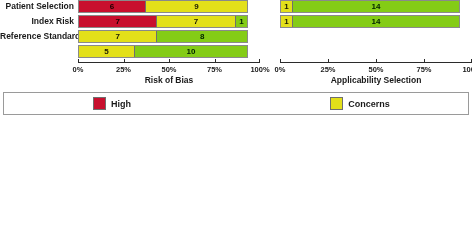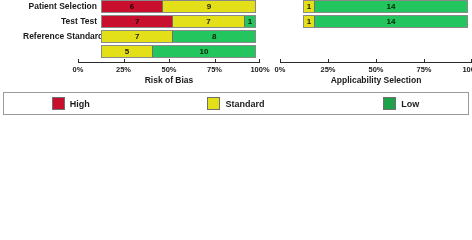--- a/index.html
+++ b/index.html
@@ -12,21 +12,21 @@
   }
   #root{position:relative;width:472px;height:118px;}
 
   
   .charts{position:absolute;left:0;top:0;width:472px;height:86px;}
 
   .panel{position:absolute;top:0;}
   .panel.left{left:0;width:262px;}
   .panel.right{left:280px;width:192px;}
 
-  .rows{position:absolute;top:0;left:0;right:4px;padding-left:23px;}
+  .rows{position:absolute;top:0;left:0;right:12px;}
   .row{position:relative;height:13px;margin-bottom:2px;}
 
   .rowlabel{
     position:absolute;left:0;top:0;width:74px;height:13px;
     text-align:right;line-height:13px;
     font-size:8.5px;font-weight:bold;
     letter-spacing:0px;
     white-space:nowrap;
     color:#1a1a1a;
   }
@@ -46,21 +46,21 @@
     display:flex;align-items:center;justify-content:center;
     font-size:8px;font-weight:bold;
     color:#000;
     line-height:1;
     overflow:hidden;
     border-right:1px solid #6f6f6f;
   }
   .seg:last-child{border-right:none;}
   .seg.high{background:#c8102e;color:#1a0000;}
   .seg.unclear{background:#e3e01a;color:#1a1a00;}
-  .seg.low{background:#22c55e;color:#002200;}
+  .seg.low{background:#84cc16;color:#002200;}
 
   
   .axis{position:absolute;height:20px;}
   .axis.left{left:78px;right:2px;top:62px;}
   .axis.right{left:0;right:0;top:62px;}
 
   .axisline{position:absolute;left:0;right:0;top:0;height:1px;background:#2b2b2b;}
   .tick{position:absolute;top:-3px;width:1px;height:4px;background:#2b2b2b;}
   .ticklabel{
     position:absolute;top:3px;
@@ -112,21 +112,21 @@
             <div class="bar">
               <div class="seg high" style="width: 40%;">
                 <span>6</span>
               </div>
               <div class="seg unclear" style="width: 60%;">
                 <span>9</span>
               </div>
             </div>
           </div>
           <div class="row">
-            <div class="rowlabel">Test Test</div>
+            <div class="rowlabel">Index Risk</div>
             <div class="bar">
               <div class="seg high" style="width: 46.67%;">
                 <span>7</span>
               </div>
               <div class="seg unclear" style="width: 46.67%;">
                 <span>7</span>
               </div>
               <div class="seg low" style="width: 6.66%;">
                 <span>1</span>
               </div>
@@ -218,21 +218,17 @@
 
   </div>
 
   <div class="legend" id="legend-box">
       <div class="legitem">
         <span class="swatch high"></span>
         <span class="legtext">High</span>
       </div>
       <div class="legitem">
         <span class="swatch unclear"></span>
-        <span class="legtext">Standard</span>
-      </div>
-      <div class="legitem">
-        <span class="swatch low"></span>
-        <span class="legtext">Low</span>
+        <span class="legtext">Concerns</span>
       </div>
     </div>
 
 </div>
 
 </body></html>

